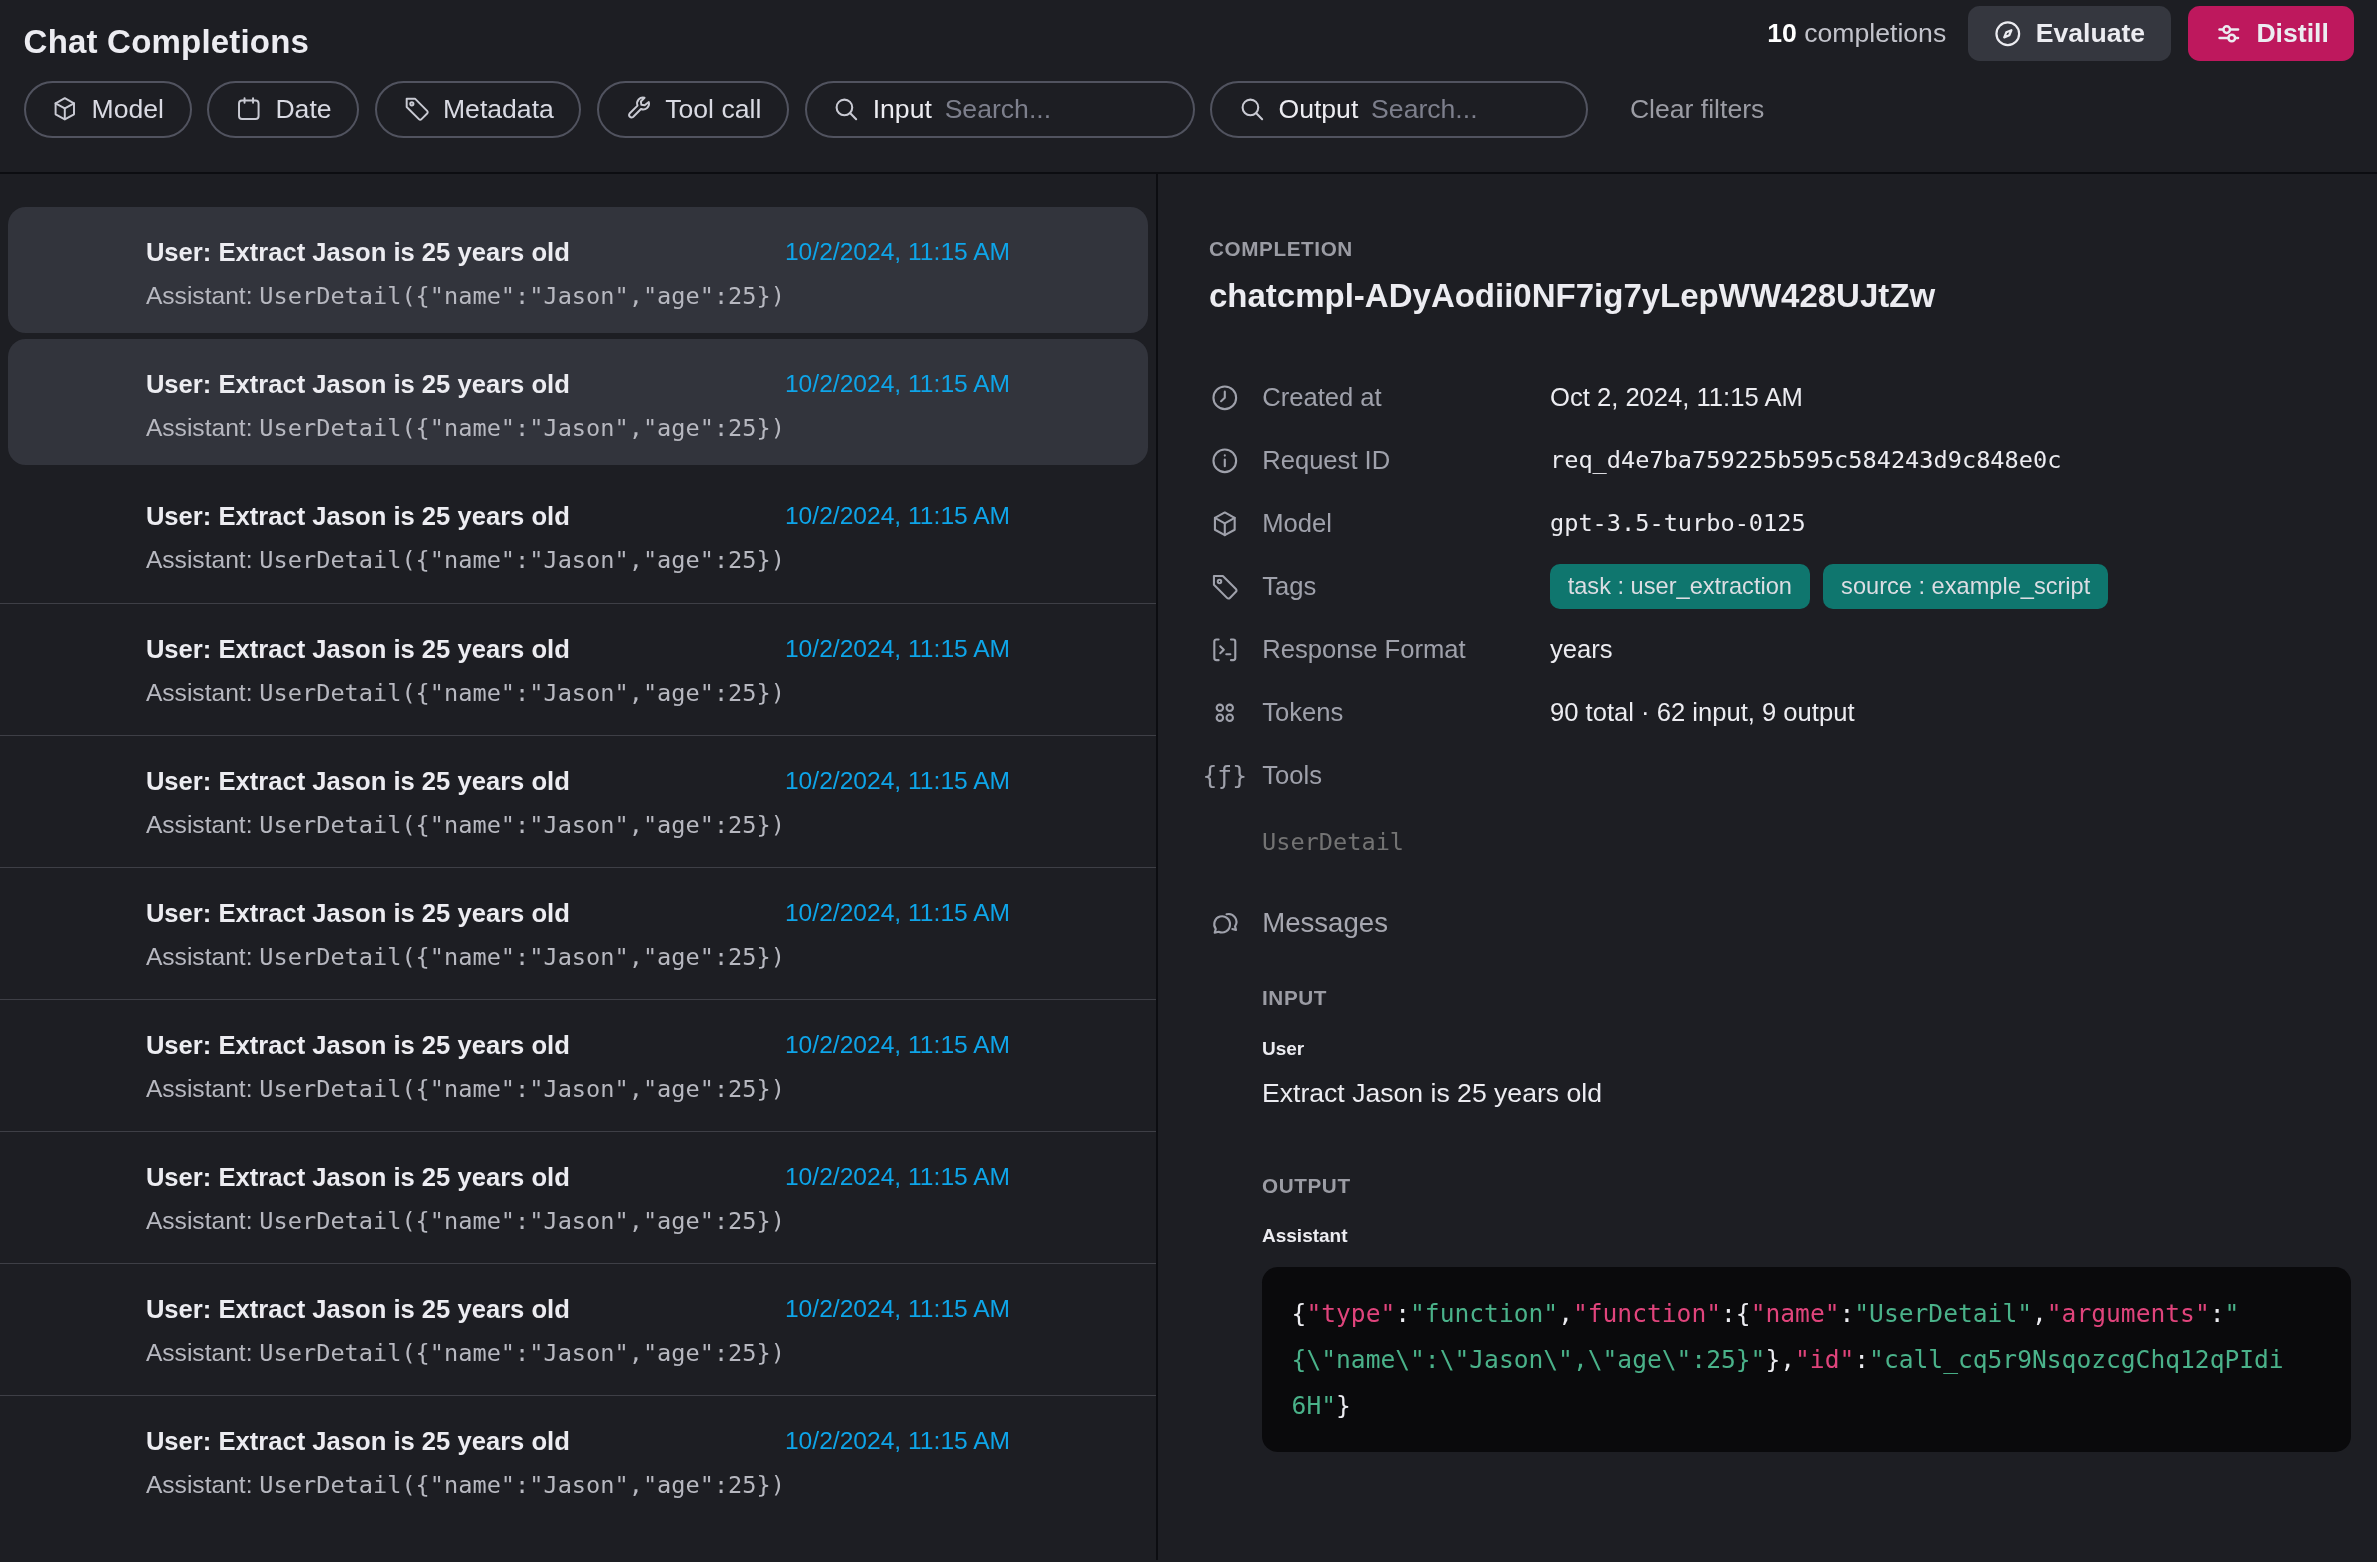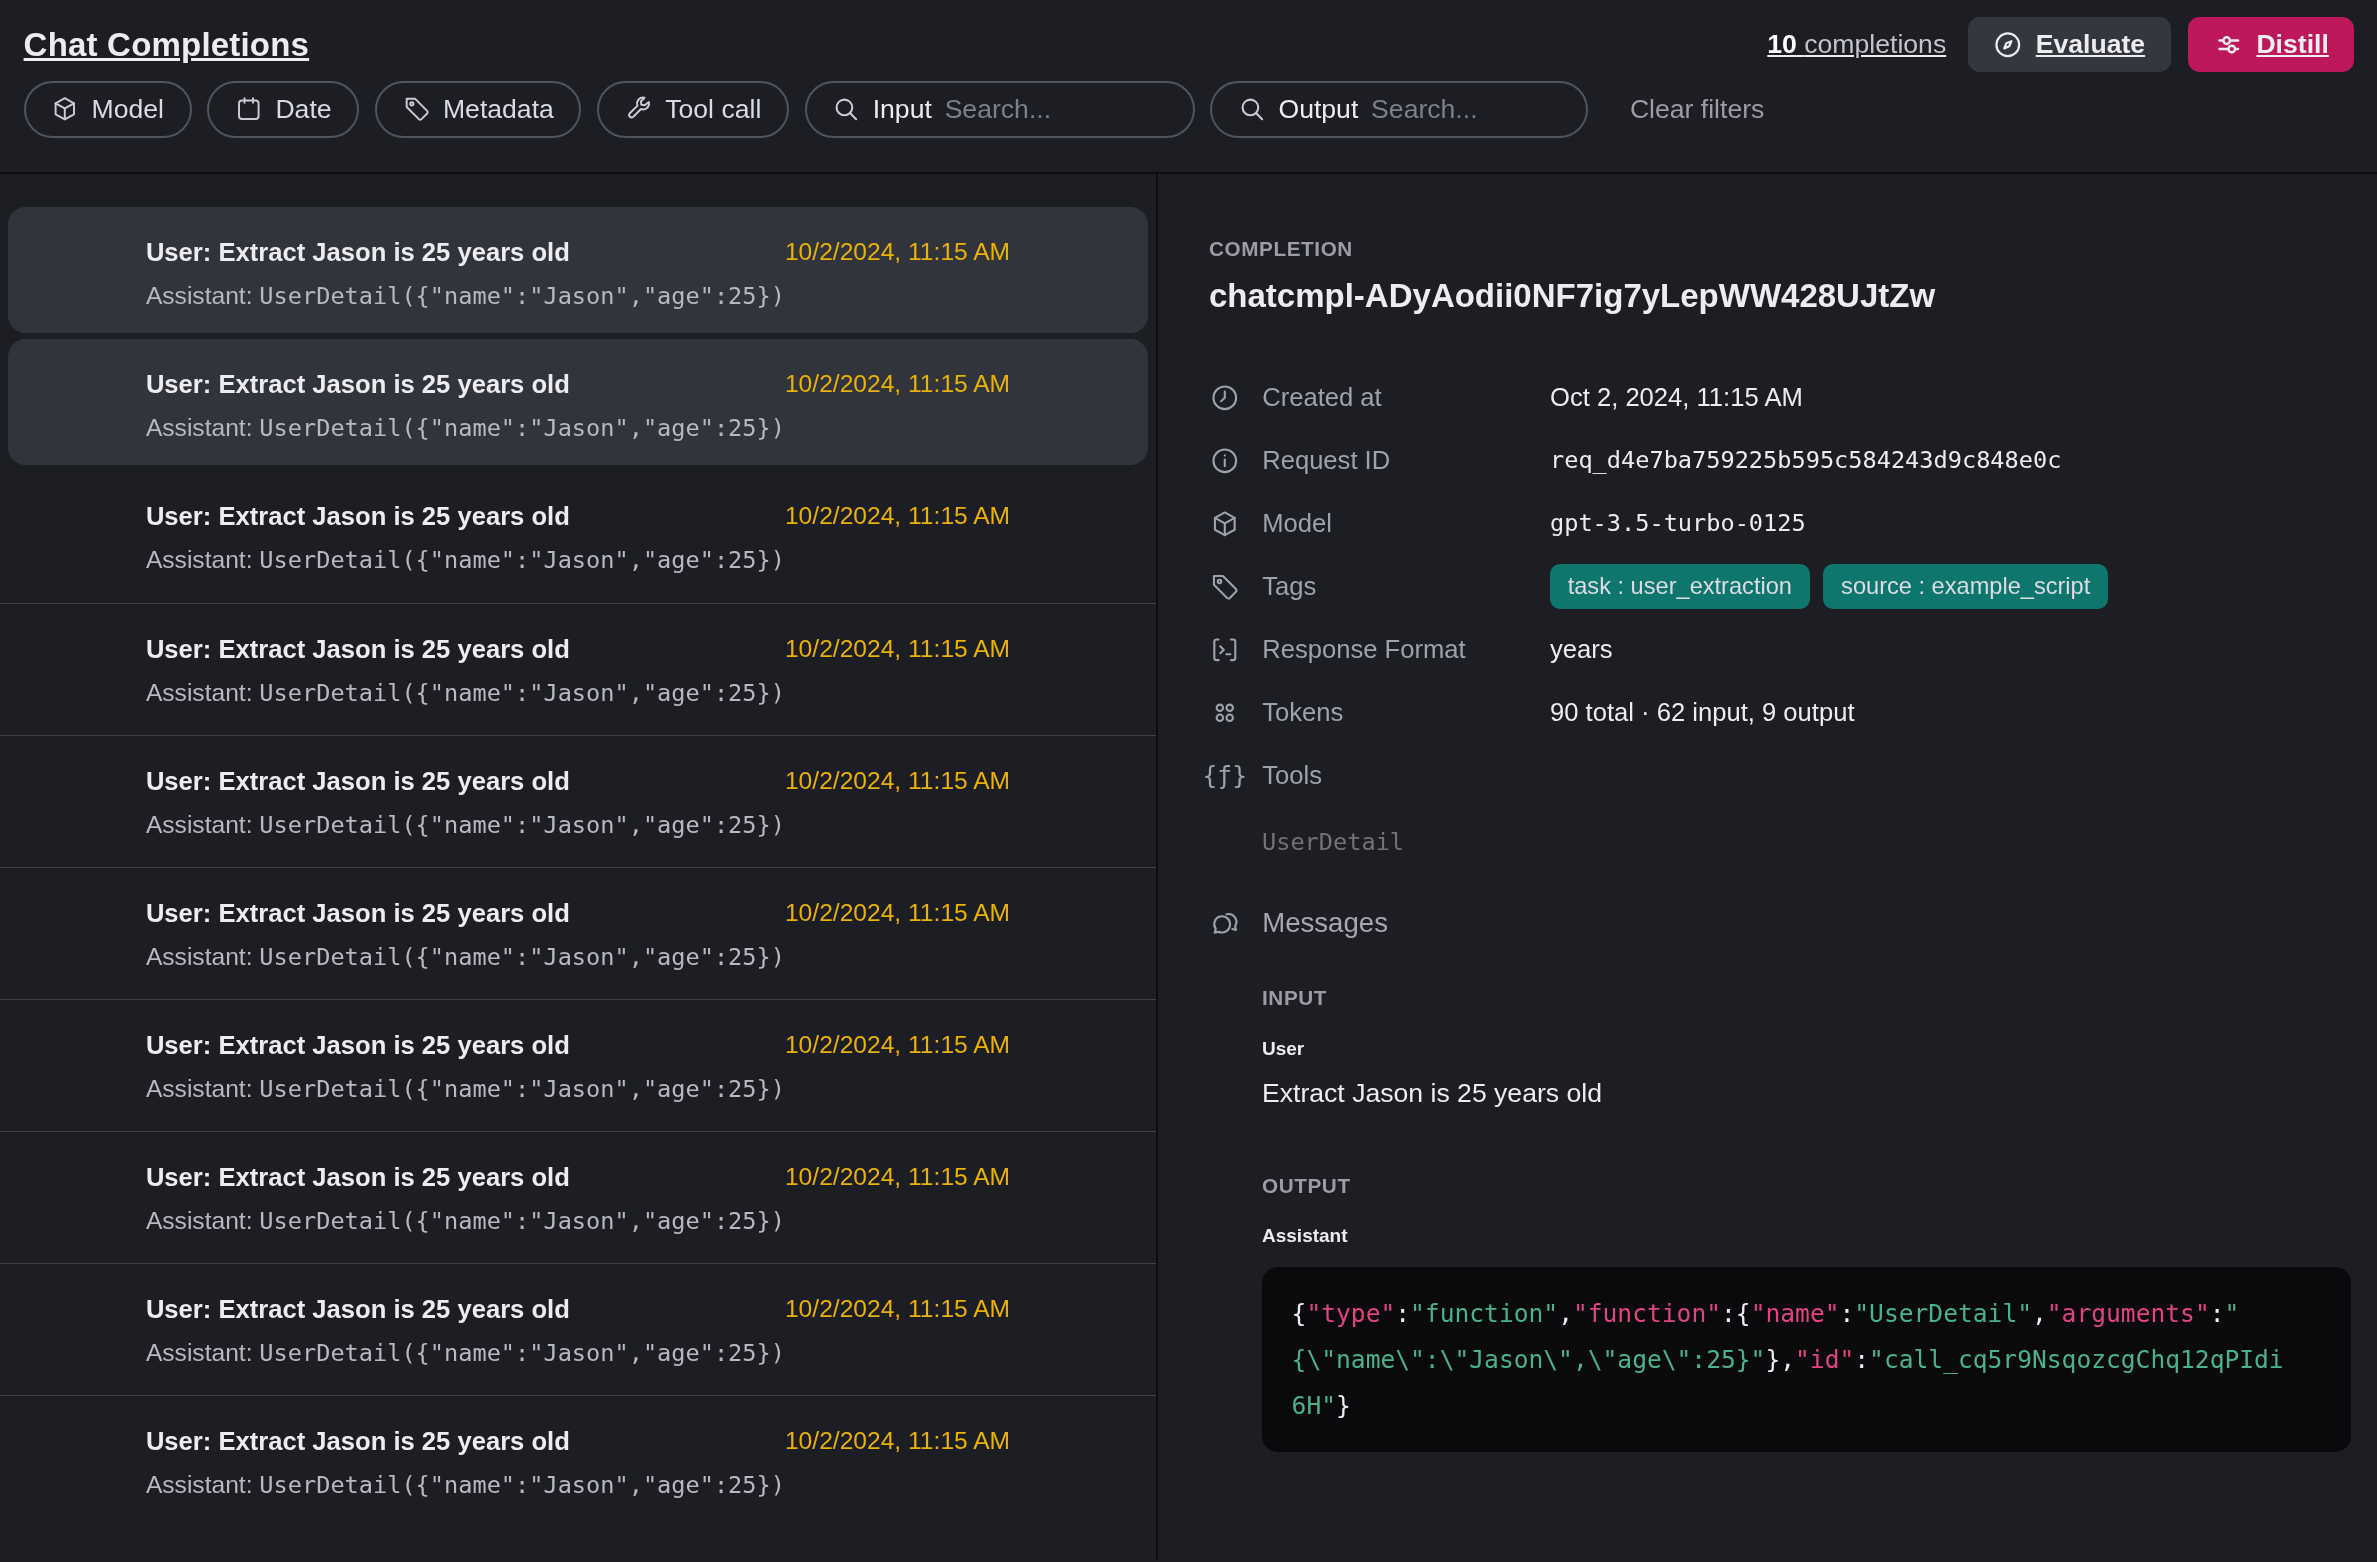--- a/index.html
+++ b/index.html
@@ -8,21 +8,21 @@
     background:#1d1e23;
     color:#ececf1;
     font-family:"Liberation Sans", sans-serif;
     overflow:hidden;
   }
   .icon { display:inline-flex; flex:none; align-items:center; justify-content:center; }
   svg { display:block; }
 
   
   .app-header { height:174px; border-bottom:2px solid #0c0d11; padding:0 23.6px; }
-  .header-top { display:flex; justify-content:space-between; align-items:center; padding-top:28px; height:61px;text-decoration:underline; }
+  .header-top { display:flex; justify-content:space-between; align-items:flex-end; padding-top:28px; height:61px; }
   .page-title { font-size:33px; font-weight:700; letter-spacing:0.2px; }
   .header-actions { display:flex; align-items:center; gap:17.7px; }
   .completions-count { font-size:26.6px; color:#c2c3cb; margin-right:3.9px; }
   .completions-count b { color:#ffffff; font-weight:700; }
   .btn { display:flex; align-items:center; gap:12.8px; height:55px; padding:0 25.6px;
          border:none; border-radius:11.8px; font-family:inherit; font-size:26.6px; font-weight:600;
          color:#ececf1; cursor:pointer; }
   .btn-evaluate { background:#35373f; }
   .btn-distill  { background:#be185d; }
 
@@ -45,21 +45,21 @@
 
   .list-item { height:132px; cursor:pointer; }
   .item-inner { display:flex; justify-content:center; align-items:flex-start;
                 padding:30.5px 33px 0; height:100%; }
   .list-item.highlighted { padding:0 7.9px; }
   .list-item.highlighted .item-inner { background:#32343c; border-radius:17.7px; height:126px; padding:30.5px 25.6px 0; }
   .list-item.bt { border-top:1px solid #3e3f46; }
   .item-user { font-size:25.6px; font-weight:700; color:#ececf1; }
   .item-assistant { margin-top:15.8px; font-size:24.6px; color:#b7b8c0; }
   .item-assistant .mono { font-family:"DejaVu Sans Mono", monospace; font-size:23.6px; }
-  .item-time { font-size:24.6px; color:#eab308; white-space:nowrap; }
+  .item-time { font-size:24.6px; color:#0ea5e9; white-space:nowrap; }
 
   
   .right-panel { flex:1; padding:63px 29.6px 0 51px; overflow:hidden; }
   .section-label { font-size:20.7px; font-weight:700; letter-spacing:0.6px; color:#9b9ca4; }
   .completion-id { margin-top:15.8px; font-size:33px; font-weight:700; }
   .props { margin-top:51px; }
   .prop-row { display:flex; align-items:center; height:63px; }
   .prop-label { display:flex; align-items:center; gap:21.7px; width:341px; flex:none;
                 font-size:25.6px; color:#9fa1ab; }
   .prop-label .icon { width:31.5px; color:#9fa1ab; }

